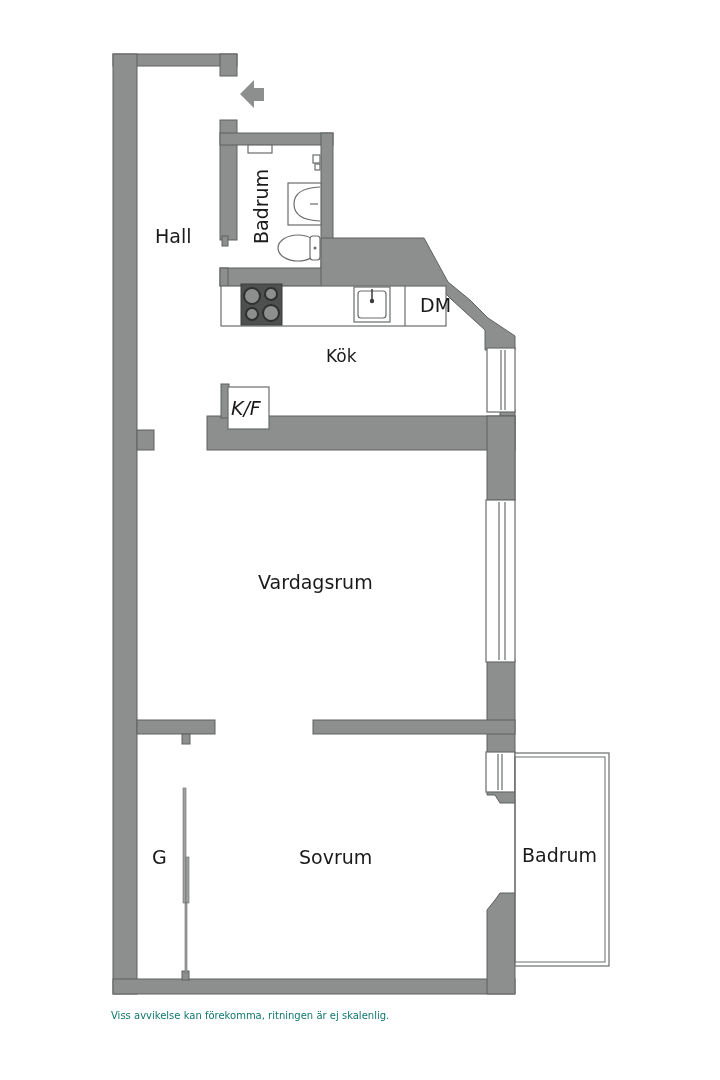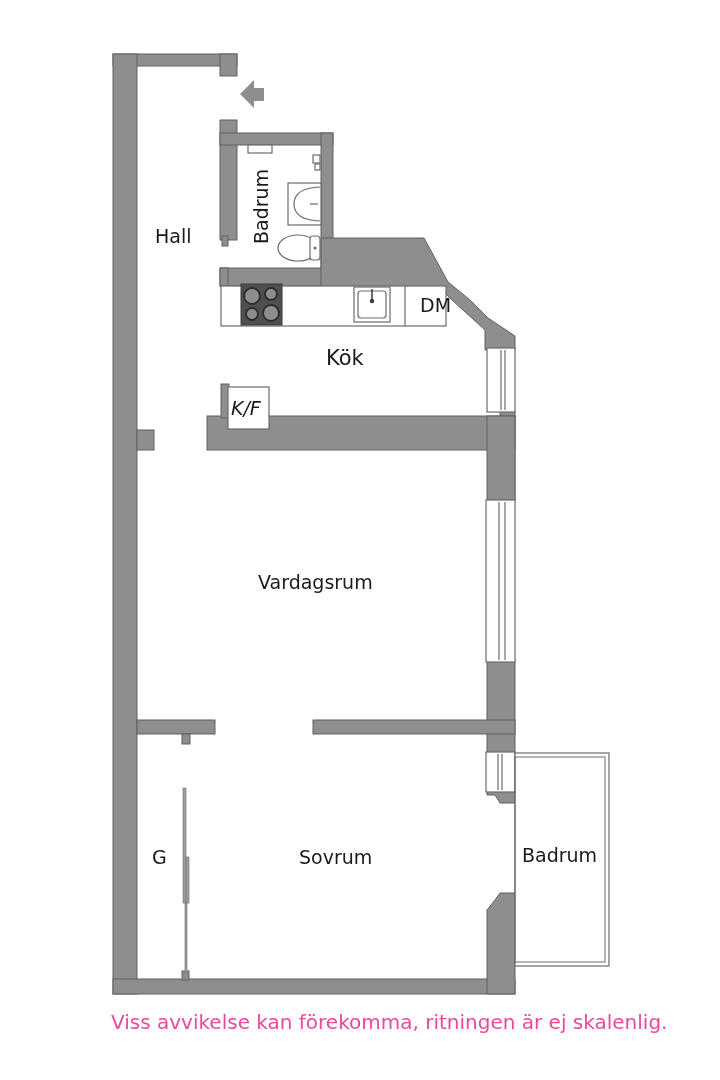--- a/index.html
+++ b/index.html
@@ -3,21 +3,21 @@
   <meta charset="utf-8">
   <style>
     html, body { margin: 0; padding: 0; background: #ffffff; }
     body { width: 720px; height: 1080px; position: relative; overflow: hidden; font-family: "DejaVu Sans", sans-serif; }
     #plan { position: absolute; left: 0; top: 0; width: 720px; height: 1080px; }
     .wall { fill: #8d8f8f; stroke: #5e6060; stroke-width: 1; }
     .fix { fill: #ffffff; stroke: #6a6c6c; stroke-width: 1.2; }
     .fixl { fill: none; stroke: #6a6c6c; stroke-width: 1.2; }
     .label { position: absolute; color: #1a1a1a; font-size: 19px; white-space: nowrap; line-height: 1; }
     .rot { transform: rotate(-90deg); transform-origin: left top; }
-    .caption { position: absolute; left: 111px; top: 1010px; font-size: 20px; color: #ec4899; white-space: nowrap; text-align: center; }
+    .caption { position: absolute; left: 111px; top: 1010px; font-size: 10px; color: #0f766e; white-space: nowrap; text-align: center; }
   </style>
 </head>
 <body>
 
 <svg id="plan" viewBox="0 0 720 1080" xmlns="http://www.w3.org/2000/svg">
 
   <g>
 
     <rect class="wall" x="113" y="54" width="124" height="12"></rect>
     <rect class="wall" x="220" y="54" width="17" height="22"></rect>
@@ -119,21 +119,21 @@
 
   <g>
     <rect x="183" y="788" width="3" height="115" fill="#a0a2a2" stroke="#6a6c6c" stroke-width="0.6"></rect>
     <rect x="186" y="857" width="3" height="46" fill="#a0a2a2" stroke="#6a6c6c" stroke-width="0.6"></rect>
     <rect x="185" y="903" width="2" height="70" fill="#a0a2a2" stroke="#6a6c6c" stroke-width="0.6"></rect>
   </g>
 </svg>
 
 <div class="label" style="left:155px; top:227px;">Hall</div>
 <div class="label rot" style="left:252px; top:244px;">Badrum</div>
-<div class="label" style="left:326px; top:348px; font-size:21px;">Kök</div>
+<div class="label" style="left:326px; top:348px; font-size:17px;">Kök</div>
 <div class="label" style="left:420px; top:296px;">DM</div>
 <div class="label" style="left:231px; top:399px;font-style:italic;">K/F</div>
 <div class="label" style="left:258px; top:573px;">Vardagsrum</div>
 <div class="label" style="left:299px; top:848px;">Sovrum</div>
 <div class="label" style="left:152px; top:848px;">G</div>
 <div class="label" style="left:522px; top:846px;">Badrum</div>
 
 <div class="caption">Viss avvikelse kan förekomma, ritningen är ej skalenlig.</div>
 
 </body></html>

